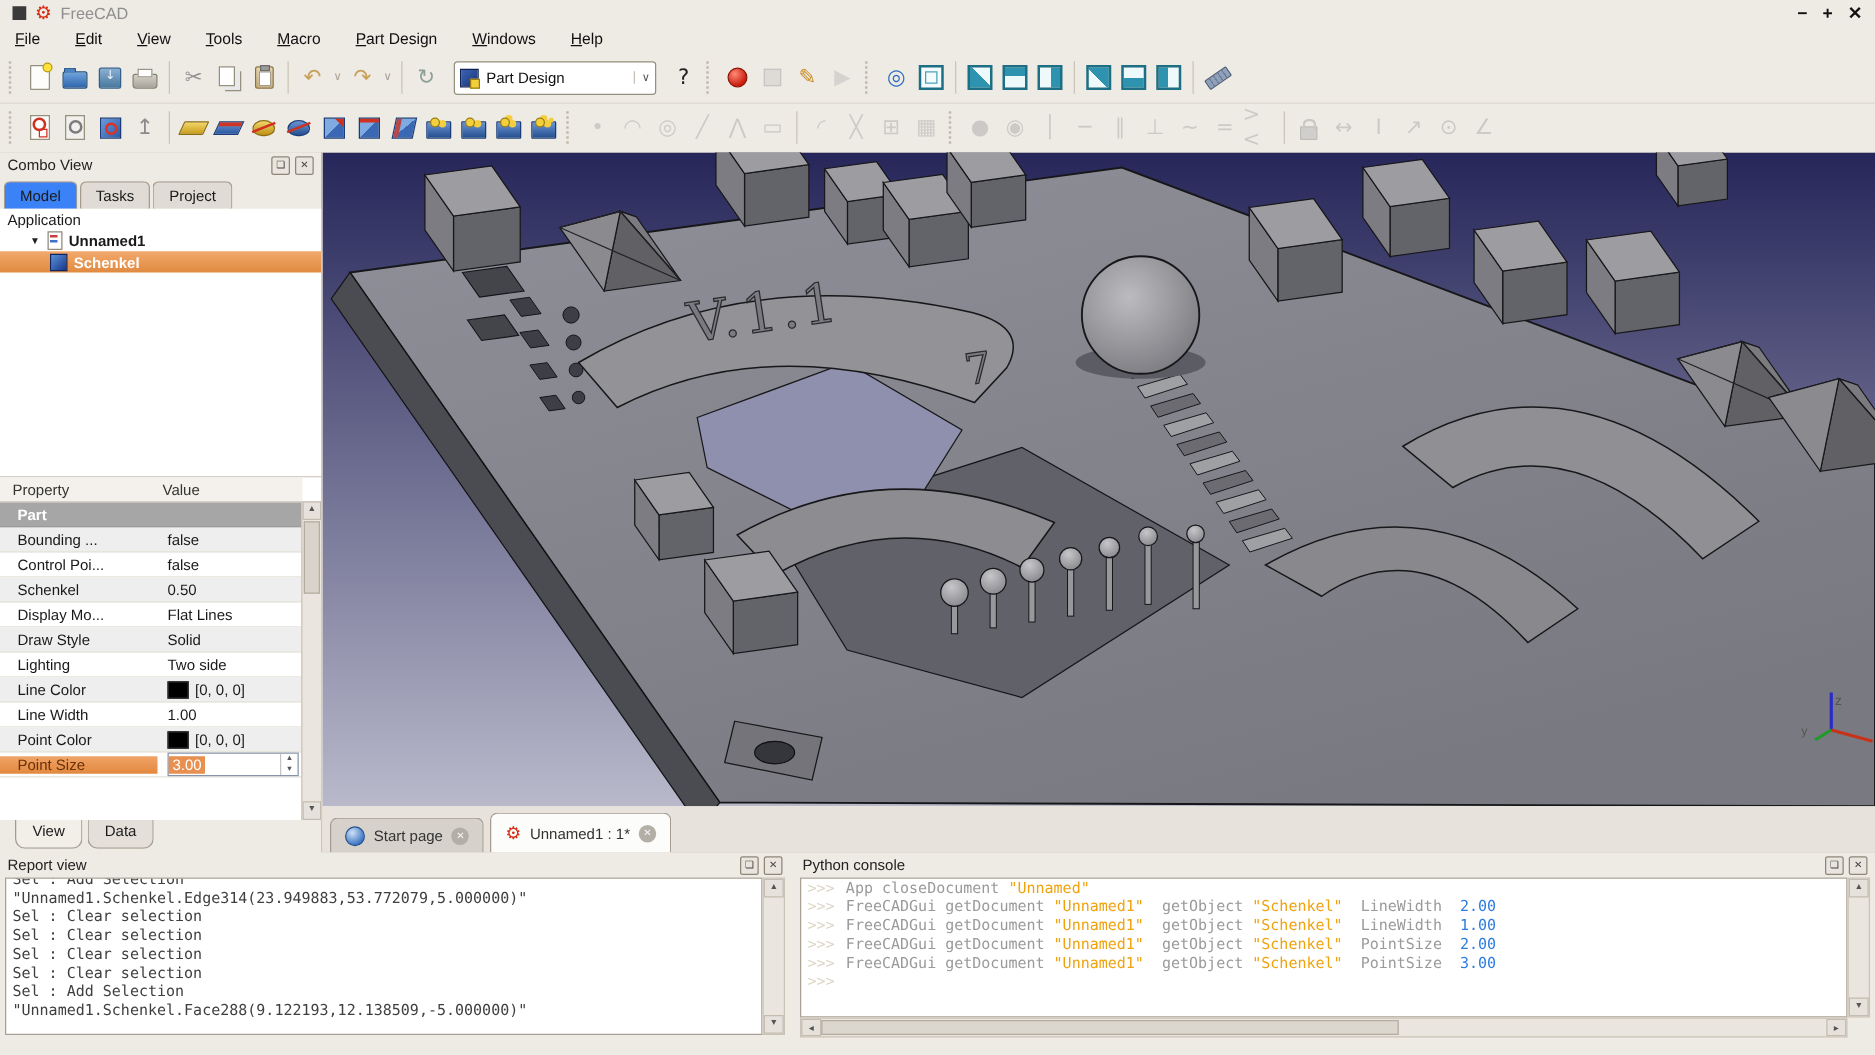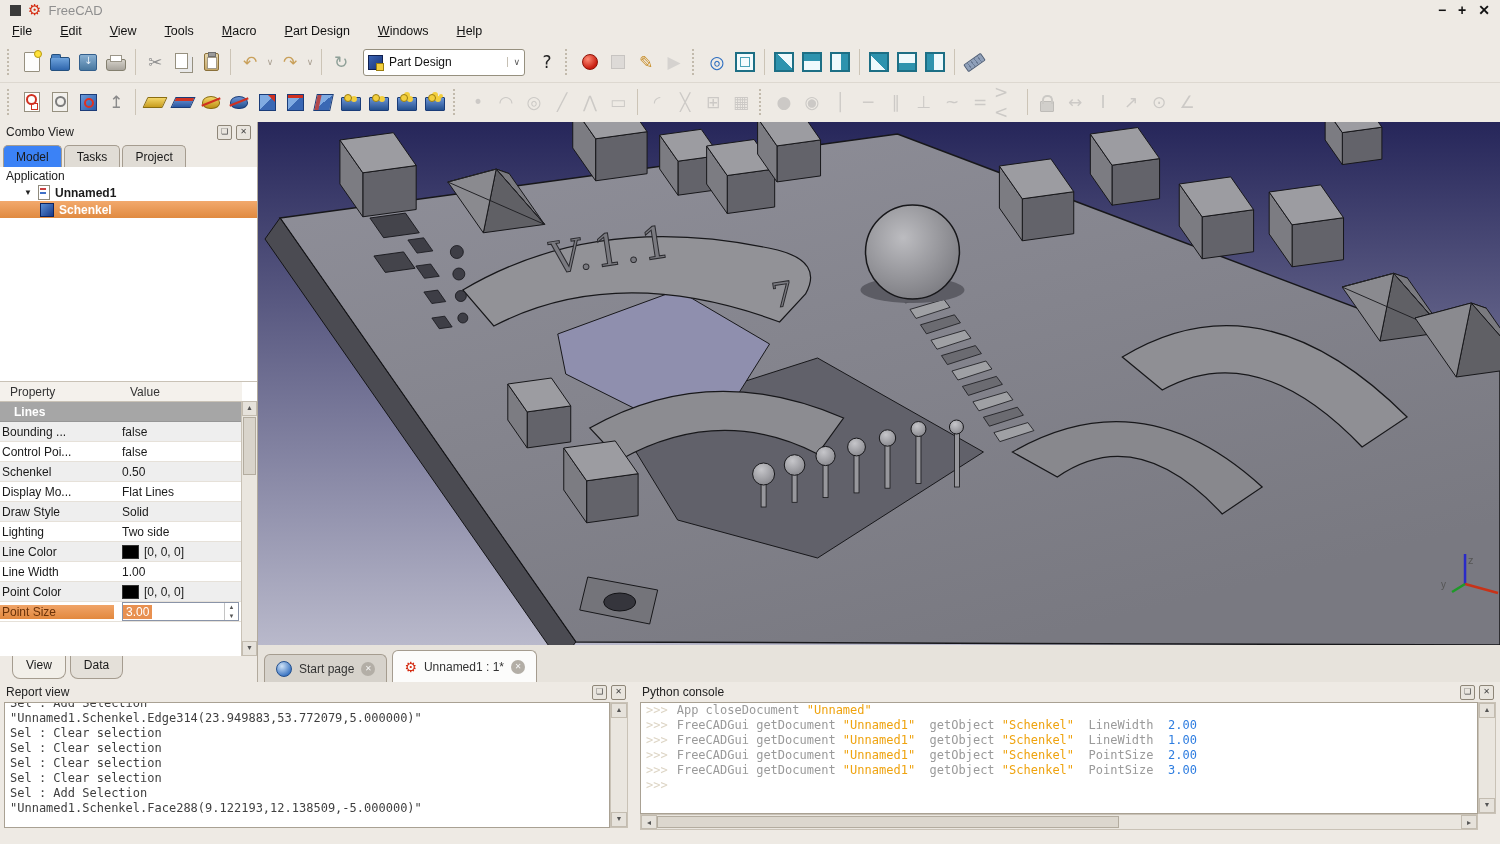--- a/index.html
+++ b/index.html
@@ -97,21 +97,21 @@
   .docicon::after{content:"";position:absolute;left:1px;top:2px;width:6px;height:2px;background:#c84040;box-shadow:0 4px 0 0 #4070c8;}
   .cubeicon{width:12px;height:12px;background:linear-gradient(135deg,#5b8fd6,#16388a);border:1px solid #0e2460;display:inline-block;}
   .propwrap{flex:1;position:relative;background:#fff;overflow:hidden;}
   .pbody{margin-right:15px;}
   .phead{display:flex;height:19px;background:#f4f1ec;border-bottom:1px solid #c9c2b6;color:#333;}
   .phead .h1{width:112px;padding:3px 0 0 10px;}
   .phead .h2{flex:1;padding:3px 0 0 8px;}
   .pgroup{height:19px;background:#a6a6a6;color:#fff;font-weight:bold;padding-left:14px;display:flex;align-items:center;border-bottom:1px solid #969696;}
   .prow{display:flex;height:19px;border-bottom:1px solid #e6e1d9;align-items:center;}
   .prow.alt{background:#eeeeee;}
-  .pname{width:112px;padding-left:2px;white-space:nowrap;overflow:hidden;flex:none;}
+  .pname{width:112px;padding-left:14px;white-space:nowrap;overflow:hidden;flex:none;}
   .pval{flex:1;display:flex;align-items:center;gap:5px;padding-left:8px;min-width:0;}
   .swatch{width:15px;height:12px;border:1px solid #333;flex:none;}
   .prow.selected .pname{background:linear-gradient(#f0a468,#e2883e);color:#6b3208;}
   .spinbox{flex:1;height:17px;margin-right:3px;border:1px solid #8a94a8;background:#fff;display:flex;align-items:center;}
   .spinsel{background:#e89050;color:#fff;padding:0 3px;}
   .spinbtns{margin-left:auto;width:13px;border-left:1px solid #c4c4c4;display:flex;flex-direction:column;height:100%;}
   .spinbtns span{flex:1;font-size:6px;line-height:8px;text-align:center;color:#555;}
   .pscroll{position:absolute;right:0;top:19px;bottom:0;width:15px;background:#eae6df;border-left:1px solid #c9c2b6;display:flex;flex-direction:column;align-items:stretch;}
   .sarr{height:13px;border:1px solid #c3bcb0;background:#e6e2db;font-size:7px;text-align:center;line-height:12px;color:#555;flex:none;}
   .sthumb{height:56px;background:#d9d4cb;border:1px solid #b3ac9f;margin:1px;}
@@ -353,21 +353,21 @@
             <span class="cubeicon"></span>
             <span style="font-weight: bold;">Schenkel</span>
           </div>
         </div>
       <div class="propwrap">
         <div class="pbody" id="props">
             <div class="phead">
               <span class="h1">Property</span>
               <span class="h2">Value</span>
             </div>
-            <div class="pgroup">Lines</div>
+            <div class="pgroup">Part</div>
             <div class="prow alt">
               <span class="pname">Bounding ...</span>
               <span class="pval">
                 <span>false</span>
               </span>
             </div>
             <div class="prow">
               <span class="pname">Control Poi...</span>
               <span class="pval">
                 <span>false</span>

